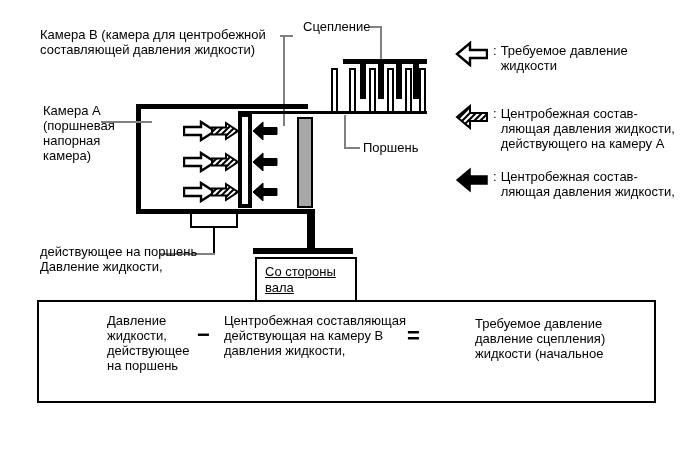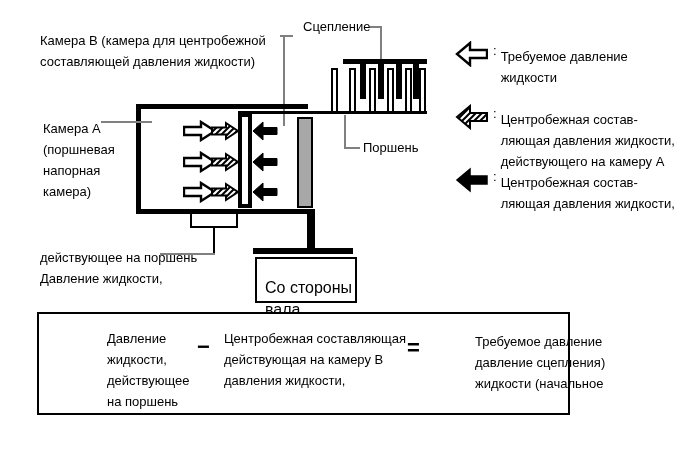--- a/index.html
+++ b/index.html
@@ -1,31 +1,31 @@
 <!DOCTYPE html>
 <html><head>
 <meta charset="utf-8">
 <style>
   html,body{margin:0;padding:0;background:#fff;}
   #canvas{
     position:relative;width:691px;height:467px;background:#ffffff;
     font-family:"Liberation Sans",sans-serif;color:#000;overflow:hidden;
   }
   .lbl{position:absolute;font-size:13px;line-height:15px;white-space:nowrap;}
-  .ln{display:block;white-space:nowrap;margin-top:6px;}
+  .ln{display:block;white-space:nowrap;}
   .shape{position:absolute;background:#000;}
   .leader{position:absolute;background:#808080;}
   .plate{position:absolute;background:#fff;border:2px solid #000;box-sizing:border-box;}
   .wall{position:absolute;background:#fff;border:4px solid #000;box-sizing:border-box;}
   .piston{position:absolute;box-sizing:border-box;border:2px solid #000;}
   .arrow{position:absolute;}
   .legend-item{position:absolute;display:flex;align-items:flex-start;gap:5px;}
   .legend-text{display:flex;gap:4px;font-size:13px;line-height:15px;margin-top:2px;}
   .box{position:absolute;border:2px solid #000;box-sizing:border-box;background:#fff;}
-  .shaftbox{padding:15px 8px;font-size:16px;line-height:16px;}
+  .shaftbox{padding:5px 8px;font-size:13px;line-height:16px;text-decoration:underline;}
   .formula-term{position:absolute;font-size:13px;line-height:15px;}
   .op{position:absolute;font-weight:bold;font-size:22px;line-height:22px;}
 </style>
 </head>
 <body>
 
 <div id="canvas">
 
   <svg width="0" height="0" style="position:absolute" aria-hidden="true">
     <defs>
@@ -96,21 +96,21 @@
       <polygon points="1,6.5 15,6.5 15,2 27,10 15,18 15,13.5 1,13.5" fill="url(#hatch)" stroke="#000" stroke-width="2"></polygon>
     </svg>
   <svg class="arrow" style="left:252px;top:182px" width="26" height="20" viewBox="0 0 26 20">
       <polygon points="25,6.5 11,6.5 11,1 1,10 11,19 11,13.5 25,13.5" fill="#000" stroke="#000" stroke-width="1"></polygon>
     </svg>
 
   <div class="leader" style="left:344px;top:115px;width:2px;height:34px"></div>
   <div class="leader" style="left:344px;top:147px;width:16px;height:2px"></div>
   <div class="lbl" style="left:363px;top:140px">Поршень</div>
 
-  <div class="lbl" style="left:43px;top:115px">
+  <div class="lbl" style="left:43px;top:103px">
     <span class="ln">Камера A</span>
     <span class="ln">(поршневая</span>
     <span class="ln">напорная</span>
     <span class="ln">камера)</span>
   </div>
   <div class="leader" style="left:101px;top:121px;width:51px;height:2px"></div>
 
   <div class="shape" style="left:190px;top:214px;width:2px;height:14px"></div>
   <div class="shape" style="left:236px;top:214px;width:2px;height:14px"></div>
   <div class="shape" style="left:190px;top:226px;width:48px;height:2px"></div>
@@ -159,21 +159,21 @@
       </svg>
     <div class="legend-text">
       <span>:</span>
       <div>
         <div class="ln">Центробежная состав-</div>
         <div class="ln">ляющая давления жидкости,</div>
       </div>
     </div>
   </div>
 
-  <div class="box" style="left:37px;top:312px;width:533px;height:103px">
+  <div class="box" style="left:37px;top:300px;width:619px;height:103px">
     <div class="formula-term" style="left:68px;top:11px">
       <span class="ln">Давление</span>
       <span class="ln">жидкости,</span>
       <span class="ln">действующее</span>
       <span class="ln">на поршень</span>
     </div>
     <div class="op" style="left:158px;top:22px">−</div>
     <div class="formula-term" style="left:185px;top:11px">
       <span class="ln">Центробежная составляющая</span>
       <span class="ln">действующая на камеру B</span>

